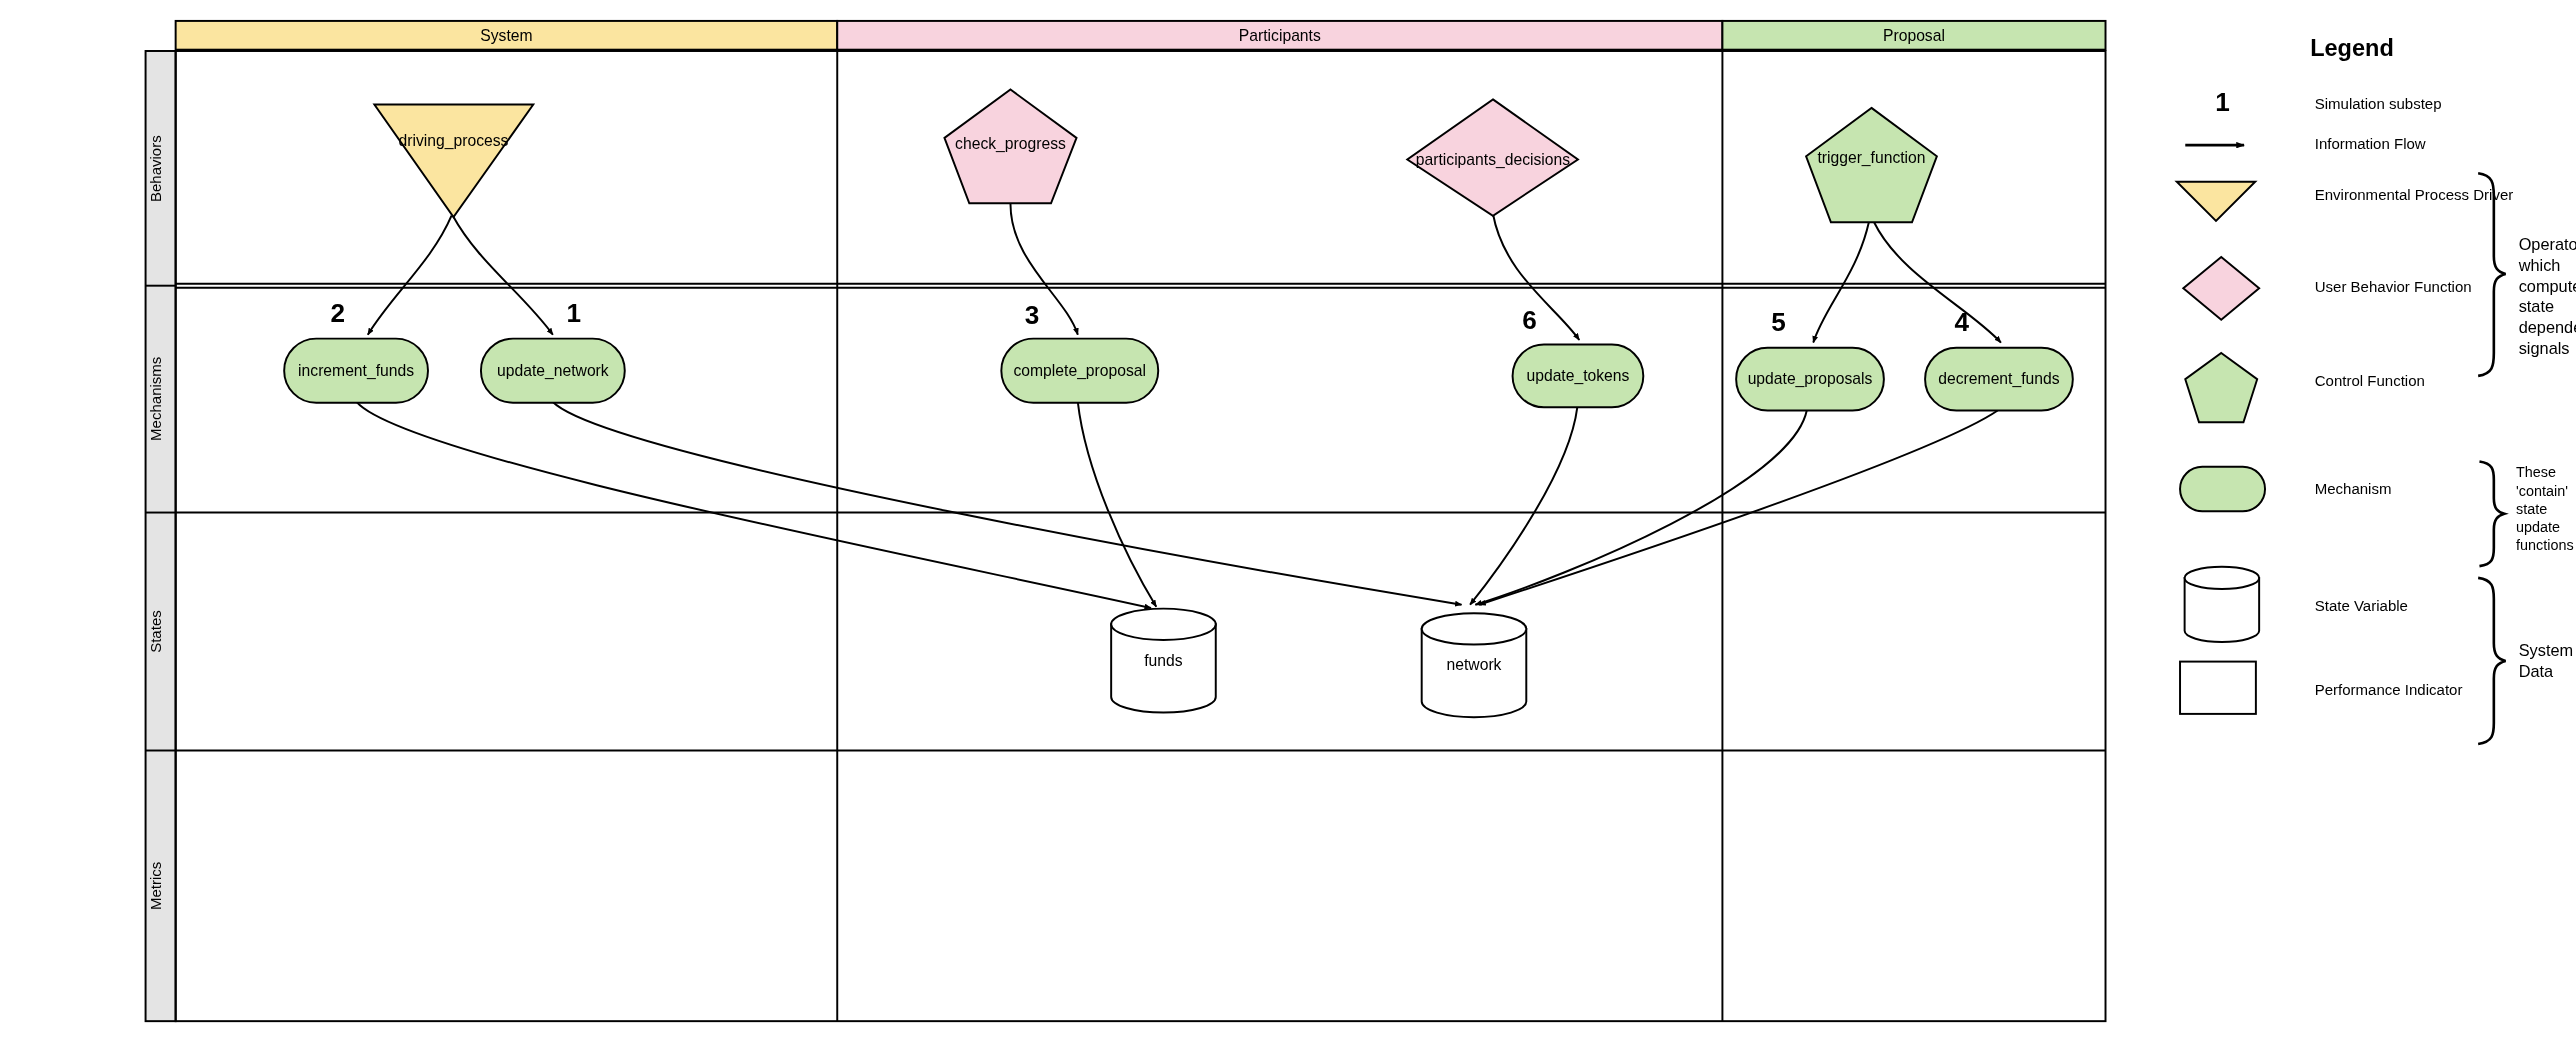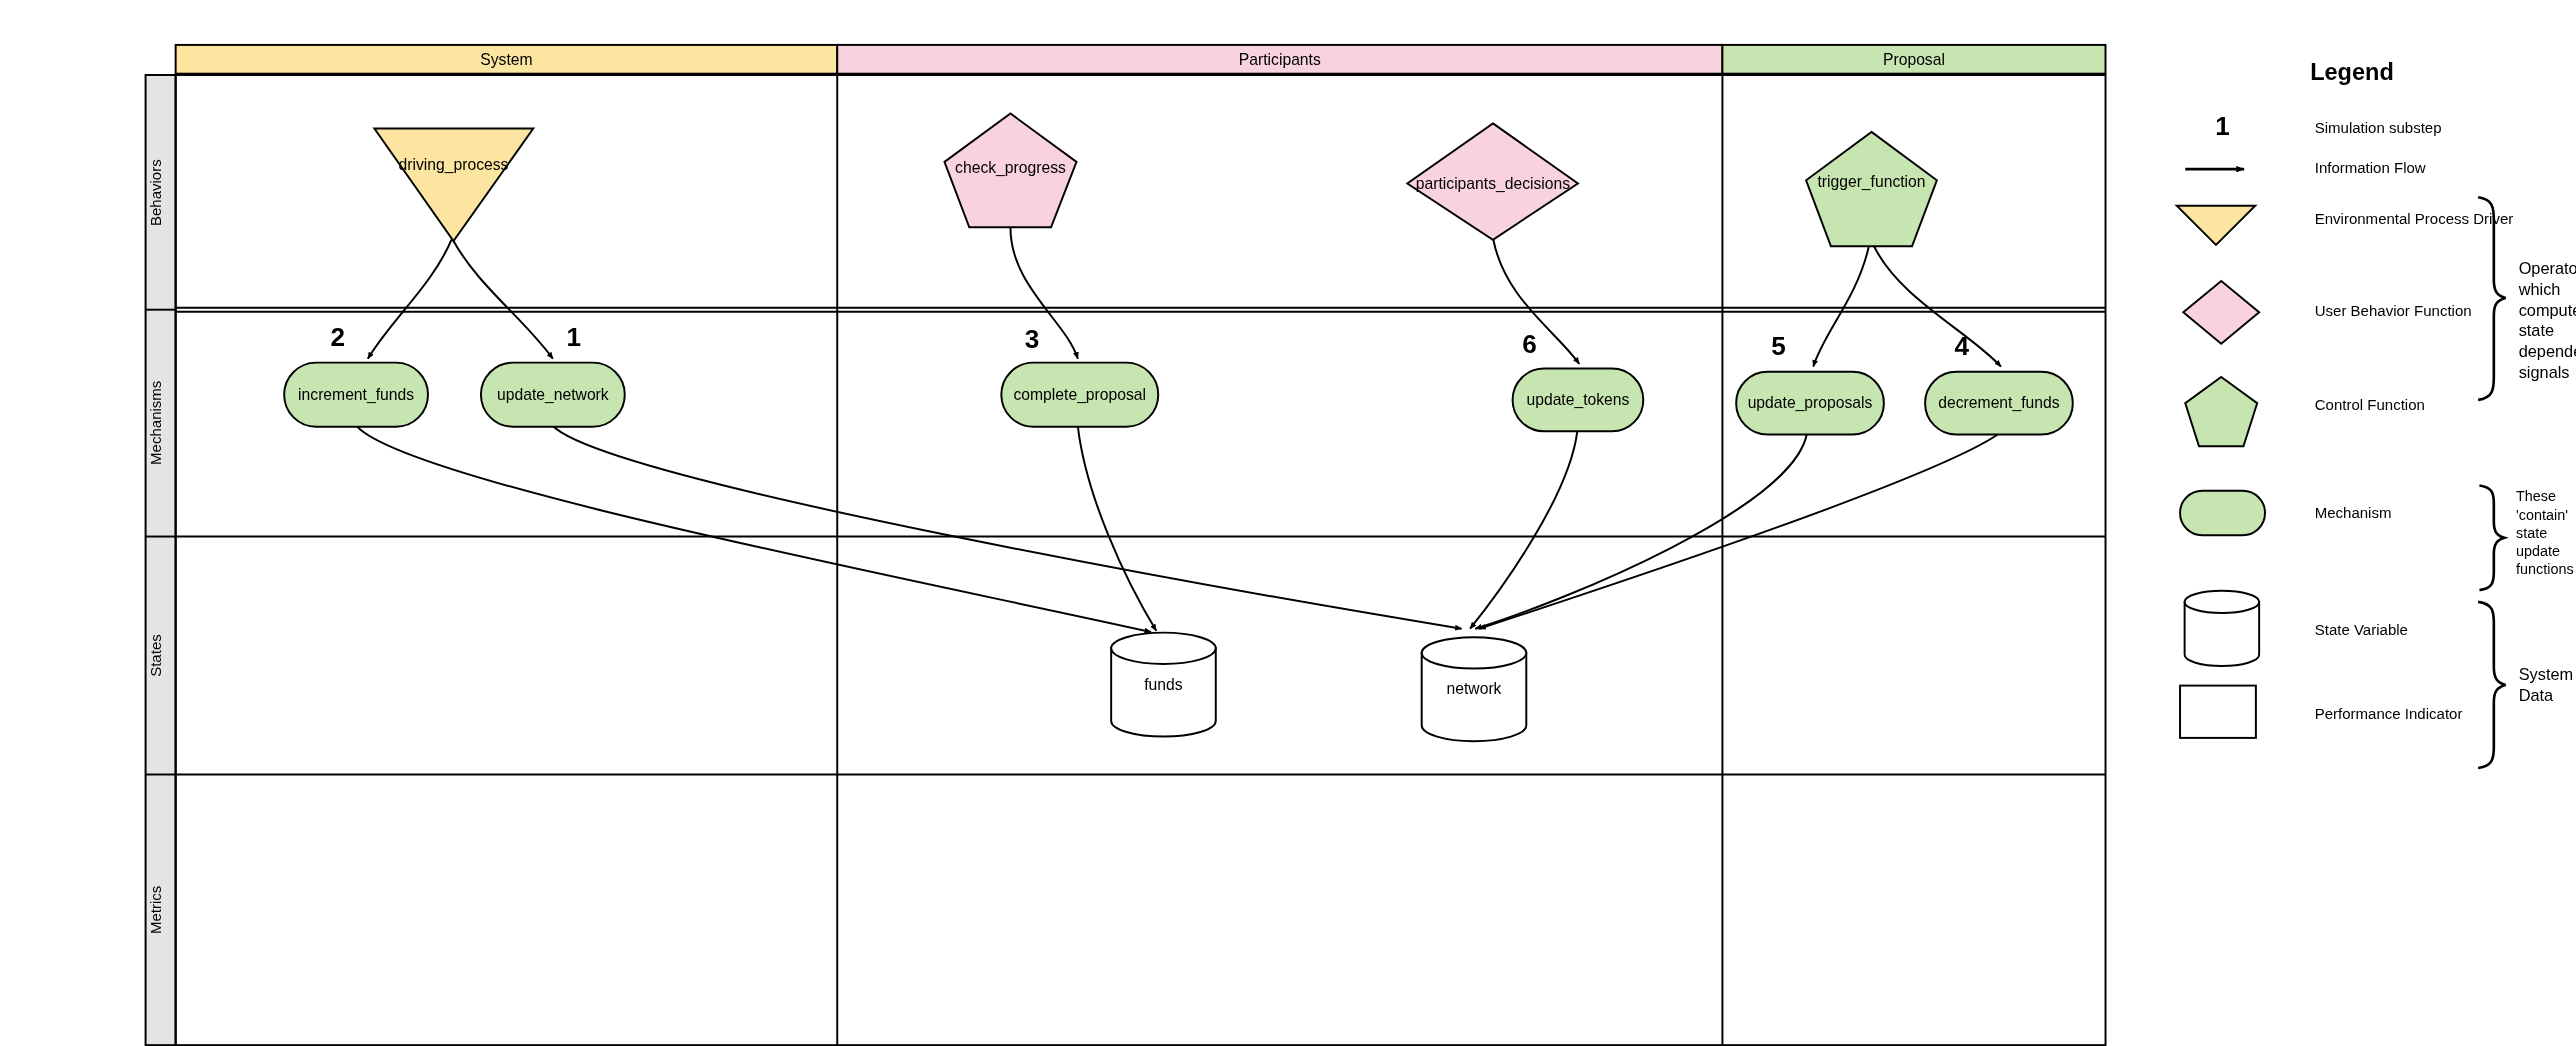--- a/index.html
+++ b/index.html
@@ -1,18 +1,18 @@
 <!DOCTYPE html>
 <html style="font-size:10.5px"><head>
 <meta charset="utf-8">
 <style>
   html,body{margin:0;padding:0;background:#ffffff;}
   body{width:2576px;height:1046px;position:relative;overflow:hidden;
        font-family:"Liberation Sans","DejaVu Sans",sans-serif;color:#000;}
-  #stage{position:absolute;inset:0;margin-top:24px;}
+  #stage{position:absolute;inset:0;}
   svg#canvas{position:absolute;left:0;top:0;width:2576px;height:1046px;}
   text{font-family:"Liberation Sans","DejaVu Sans",sans-serif;fill:#000;}
   .colhdr{font-size:24px;}
   .rowlbl{font-size:23px;}
   .nodelbl{font-size:24px;}
   .stepnum{font-size:40px;font-weight:bold;}
   .legendtitle{font-size:36px;font-weight:bold;}
   .legendlbl{font-size:23px;}
   .brace-lbl{font-size:22px;}
   .clip-lbl{font-size:25px;}

